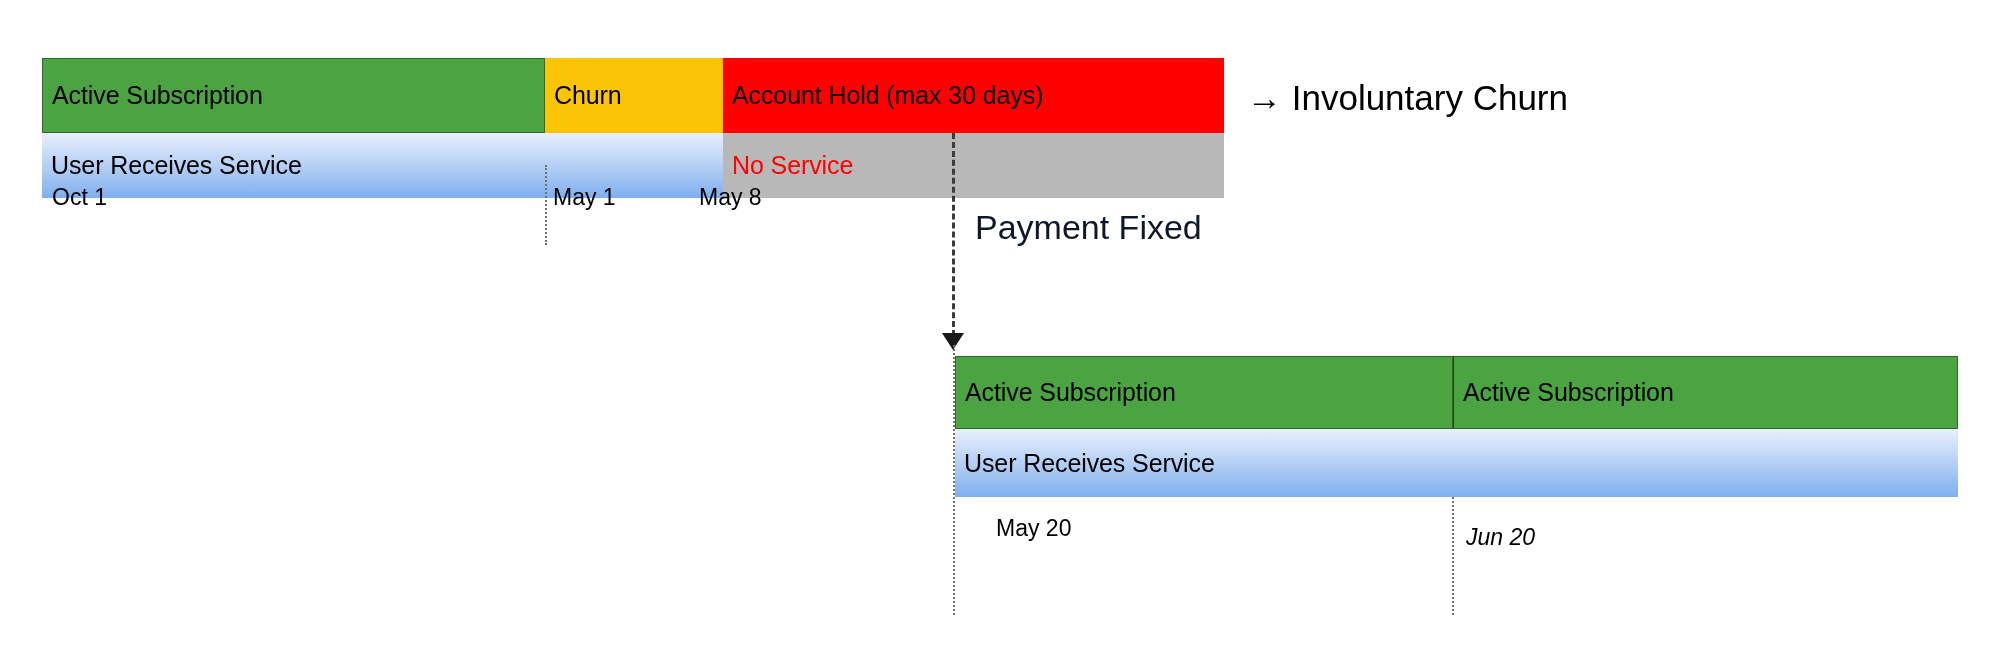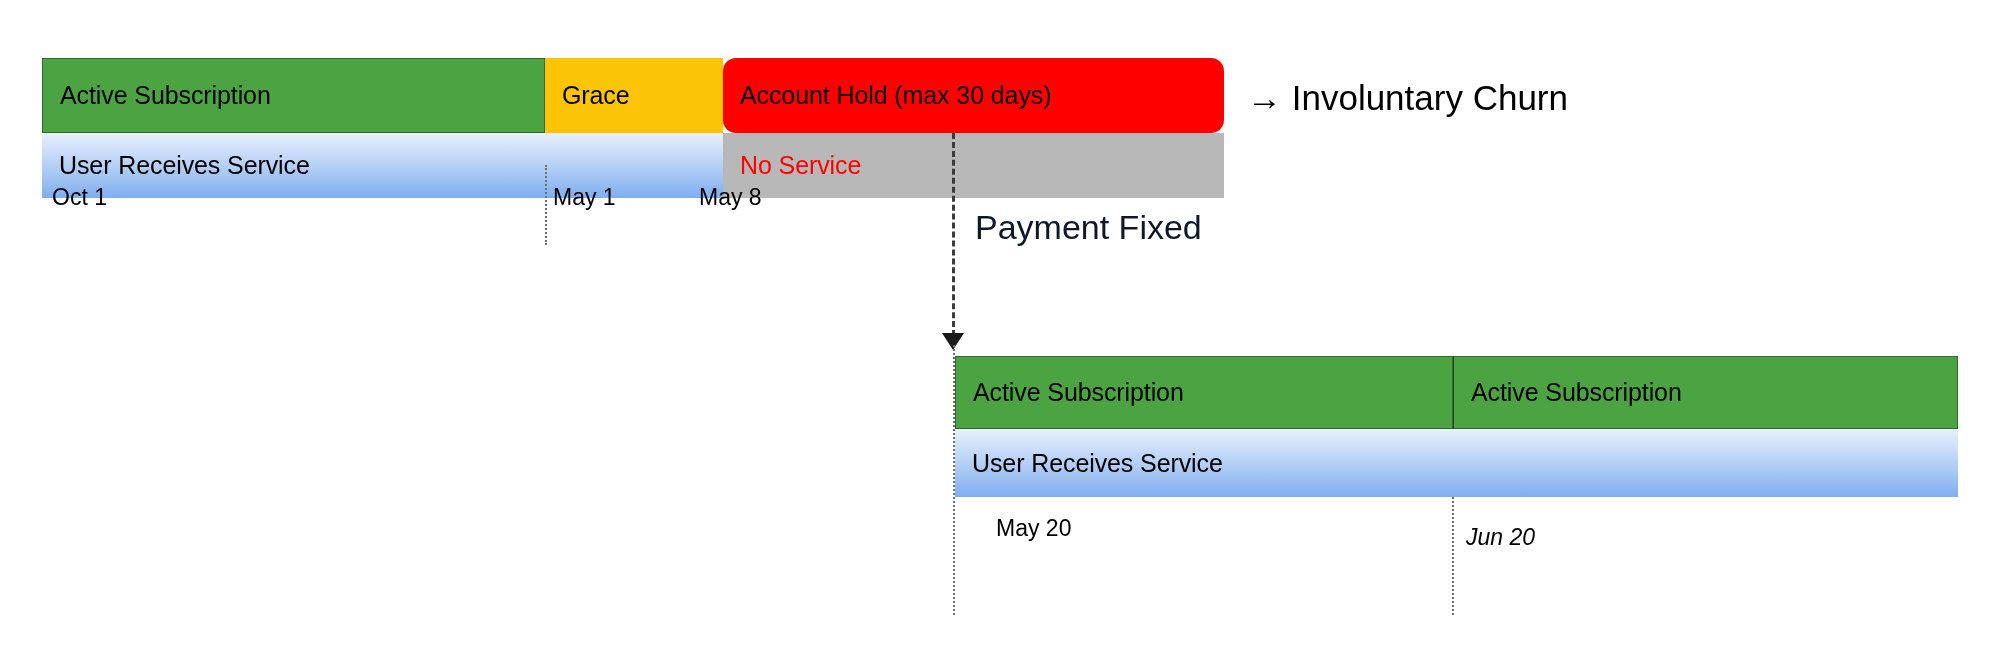--- a/index.html
+++ b/index.html
@@ -28,42 +28,41 @@
     position: absolute;
     box-sizing: border-box;
     display: flex;
     align-items: center;
     font-size: 25px;
     line-height: 1;
     letter-spacing: -0.1px;
     white-space: nowrap;
   }
   .seg > .seg-label {
-    padding-left: 17px;
+    padding-left: 9px;
   }
 
   .seg-green {
     background: #4CA342;
     border: 1.5px solid #2F6B28;
     color: #000000;
   }
   .seg-green-right {
     background: #4CA342;
     border: 1.5px solid #2F6B28;
     border-left: 1.5px solid #1e4a18;
     color: #000000;
   }
   .seg-yellow {
     background: #FBC405;
     color: #000000;
   }
   .seg-red {
     background: #FF0000;
     color: #000000;
-    border-radius: 13px;
   }
   .seg-blue {
     background: linear-gradient(to bottom, #e8f0fc 0%, #d2e2fa 22%, #a8c8f3 62%, #7FAEF0 100%);
     color: #000000;
   }
   .seg-gray {
     background: #B8B8B8;
     color: #FF0000;
   }
 
@@ -109,21 +108,21 @@
 </head>
 <body>
 
 <div class="canvas">
 
   <div class="seg seg-green" style="left:42px; top:58px; width:503px; height:75px;">
     <span class="seg-label">Active Subscription</span>
   </div>
 
   <div class="seg seg-yellow" style="left:545px; top:58px; width:178px; height:75px;">
-    <span class="seg-label">Grace</span>
+    <span class="seg-label">Churn</span>
   </div>
 
   <div class="seg seg-red" style="left:723px; top:58px; width:501px; height:75px;">
     <span class="seg-label">Account Hold (max 30 days)</span>
   </div>
 
   <div class="seg seg-blue" style="left:42px; top:133px; width:681px; height:65px;">
     <span class="seg-label">User Receives Service</span>
   </div>
 

